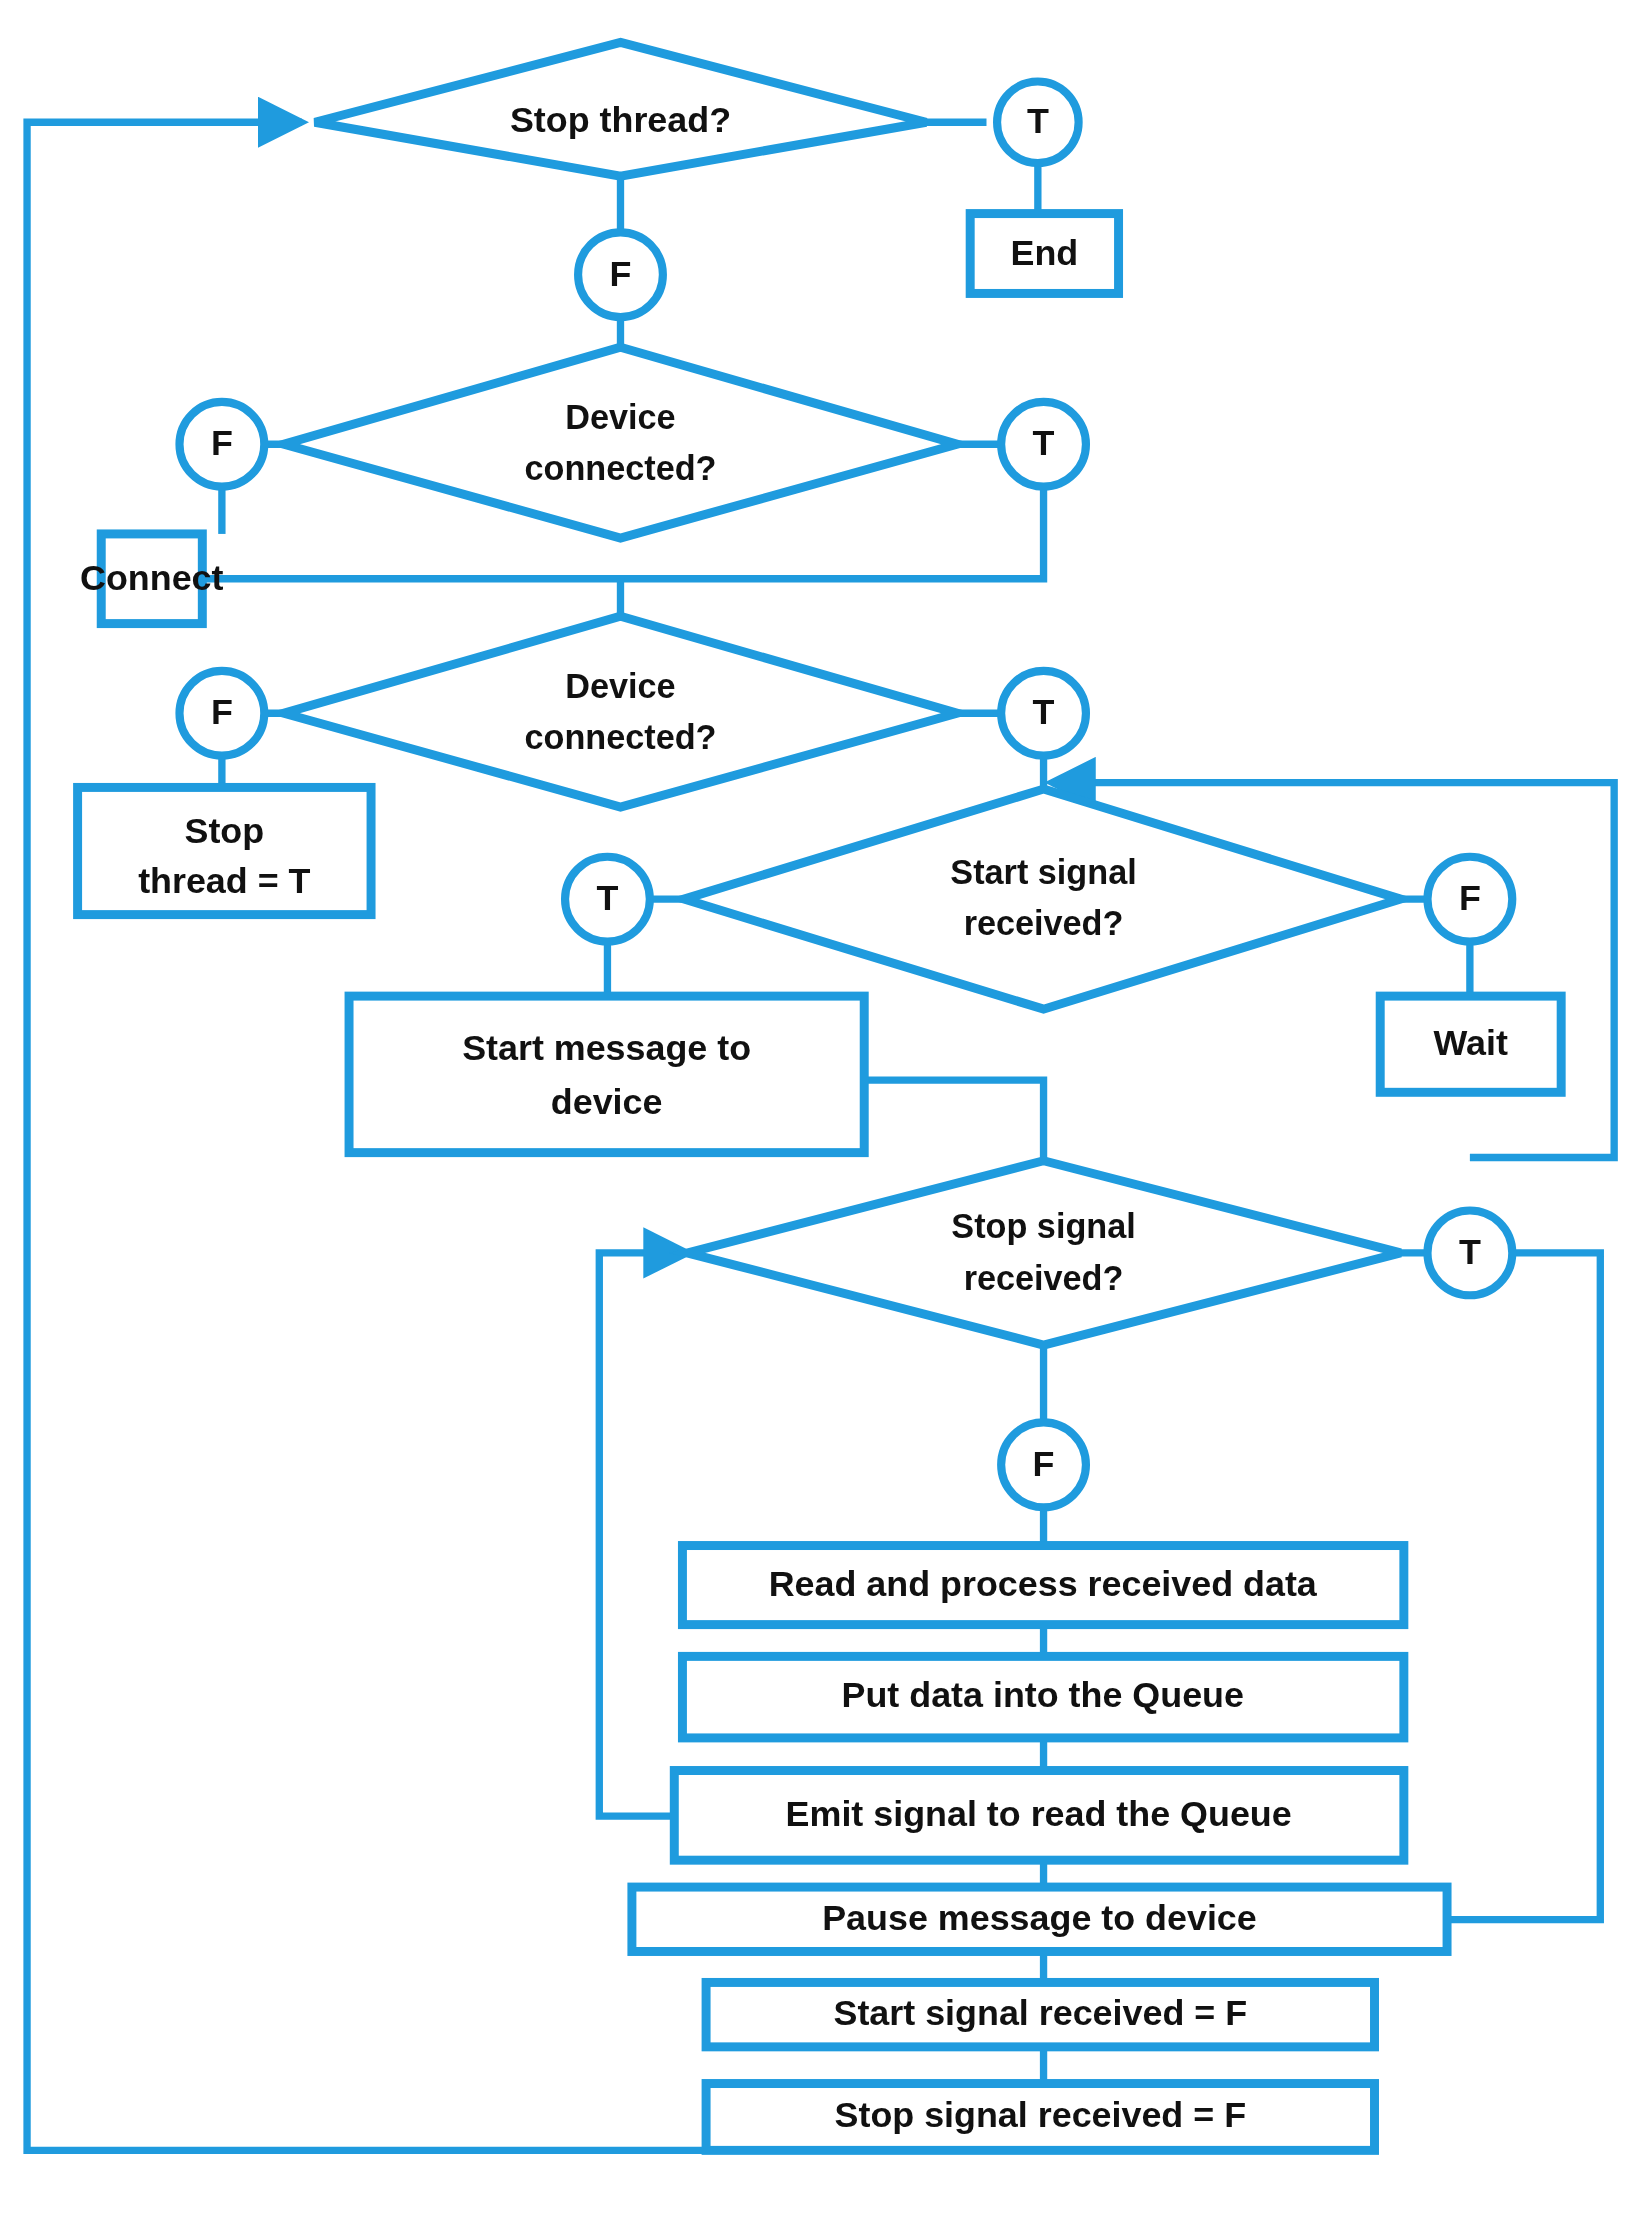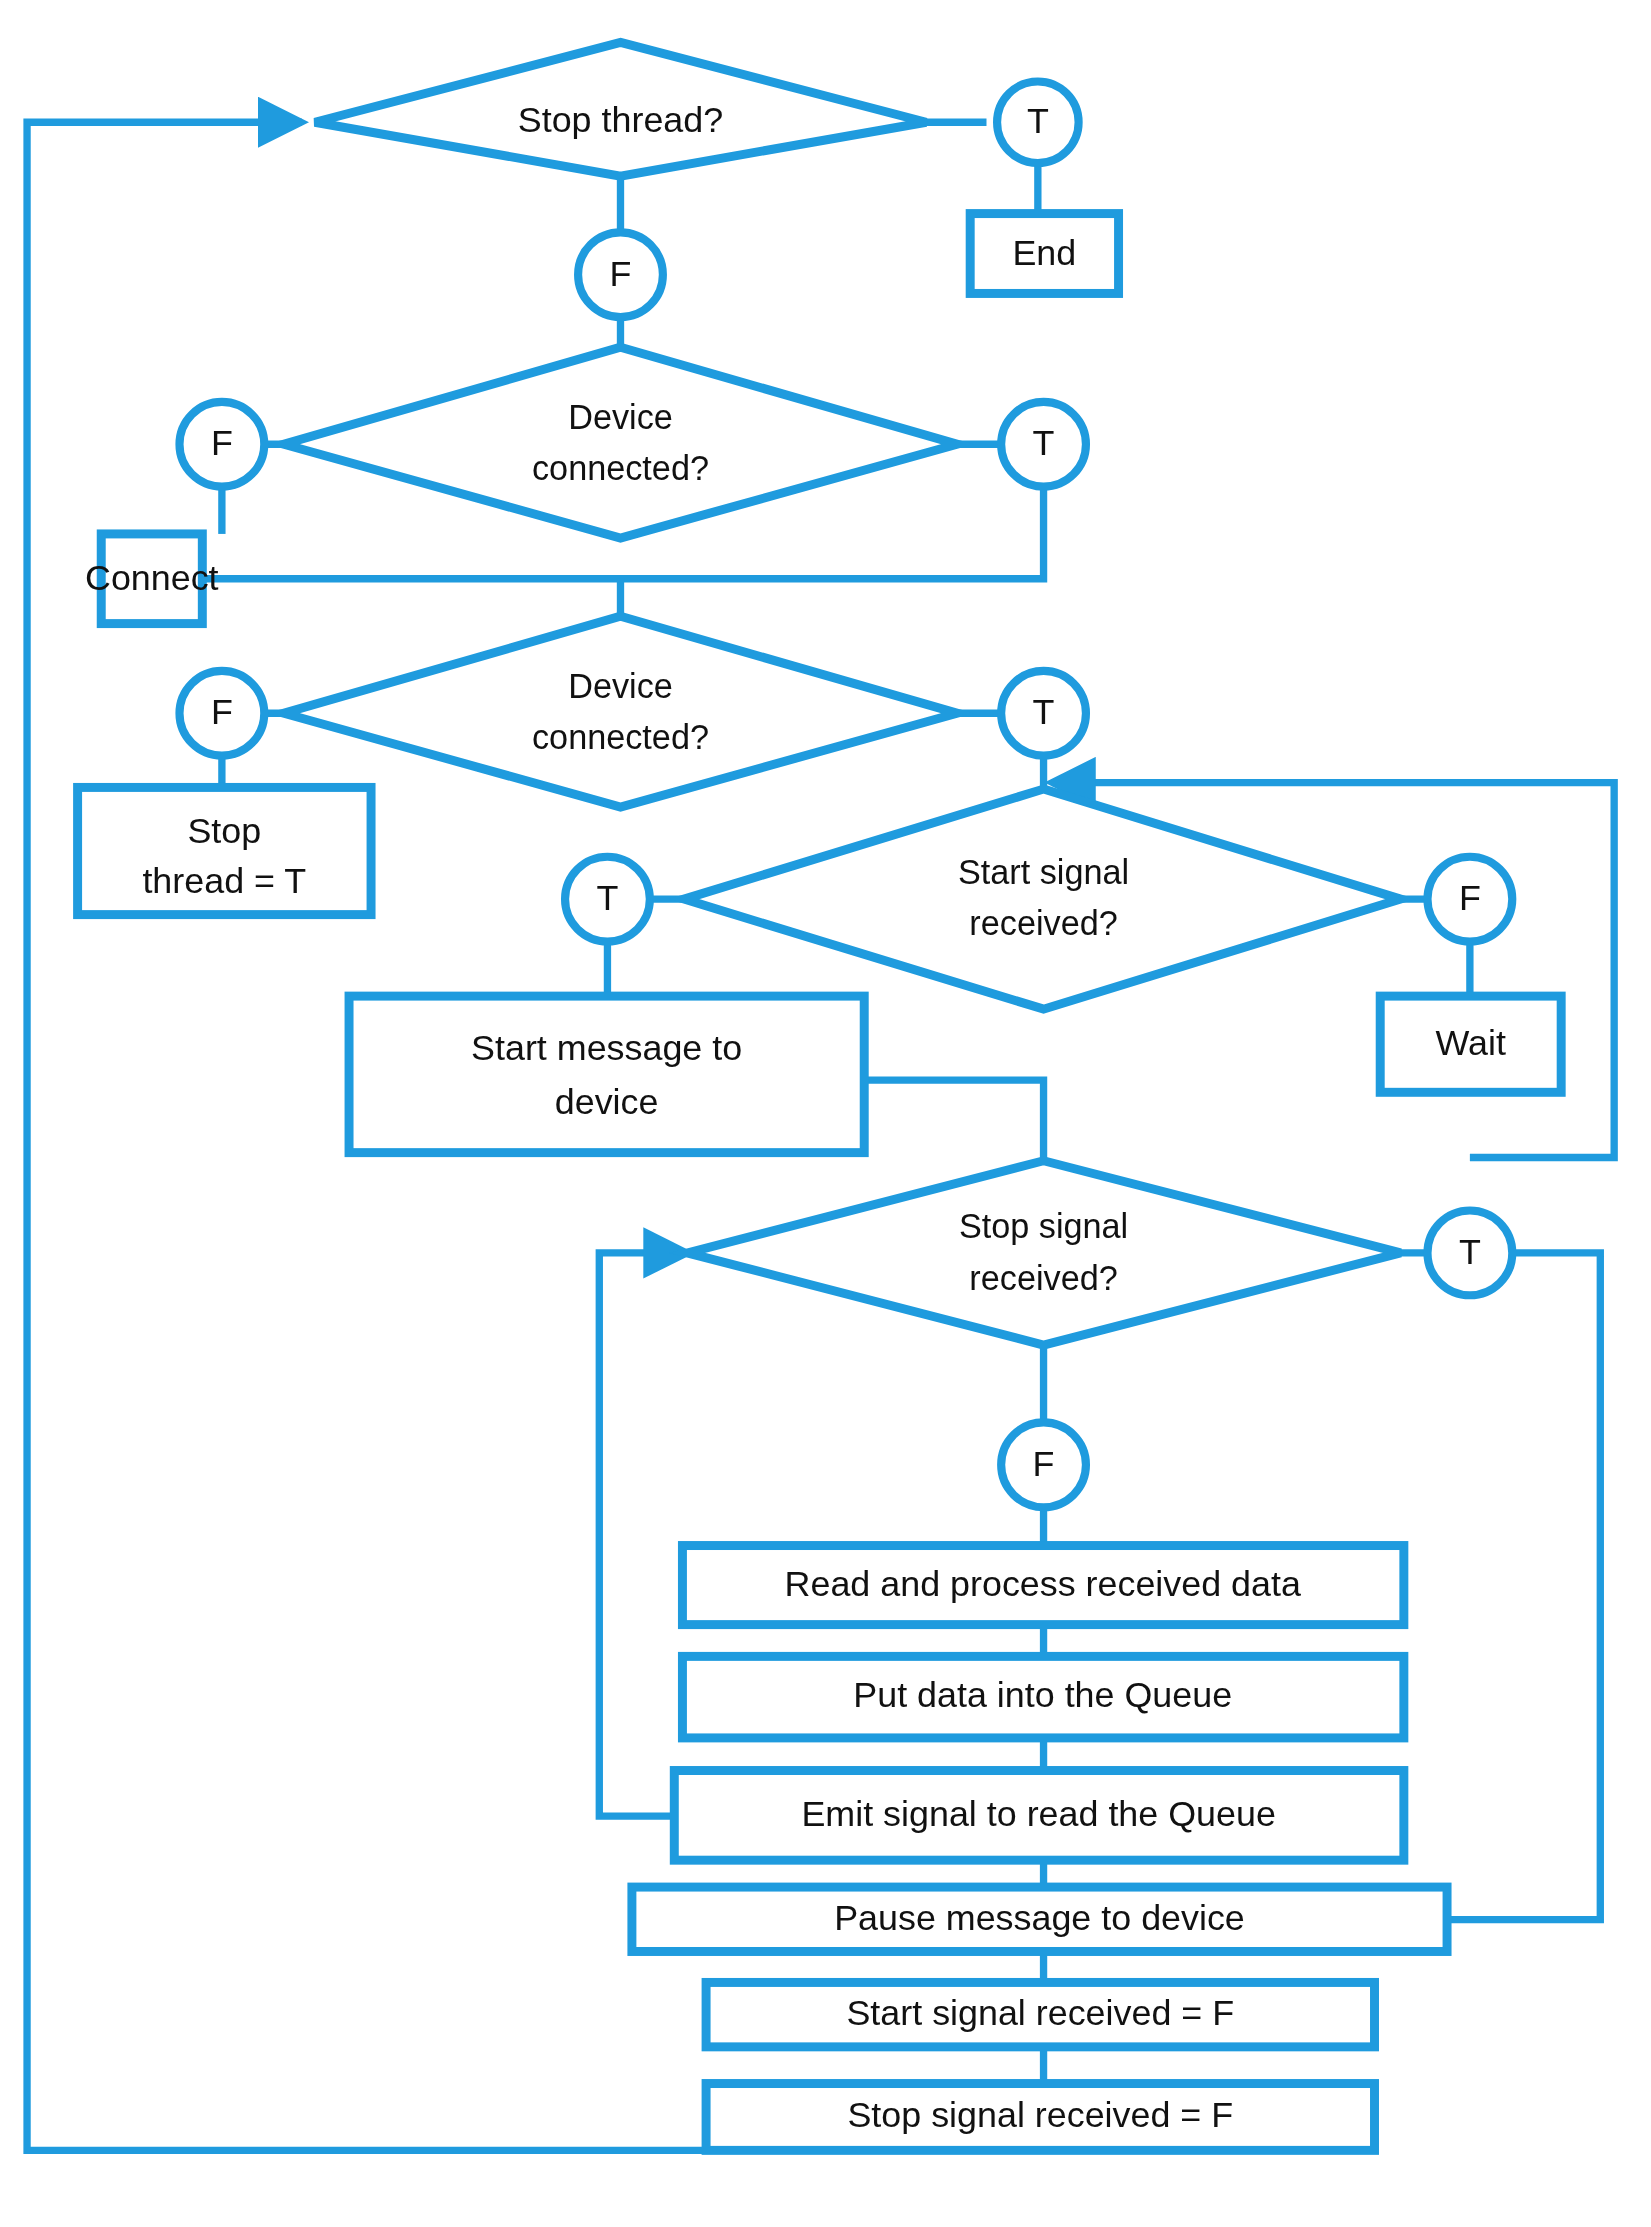--- a/index.html
+++ b/index.html
@@ -6,20 +6,21 @@
     margin: 0;
     padding: 0;
     background: #ffffff;
   }
   #canvas-wrap {
     position: relative;
     width: 1651px;
     height: 2227px;
     background: #ffffff;
     font-family: "Liberation Sans", sans-serif;
+    font-weight: bold;
   }
   svg#flow {
     position: absolute;
     top: 0; left: 0;
     width: 1651px;
     height: 2227px;
     display: block;
   }
   .edge {
     fill: none;

